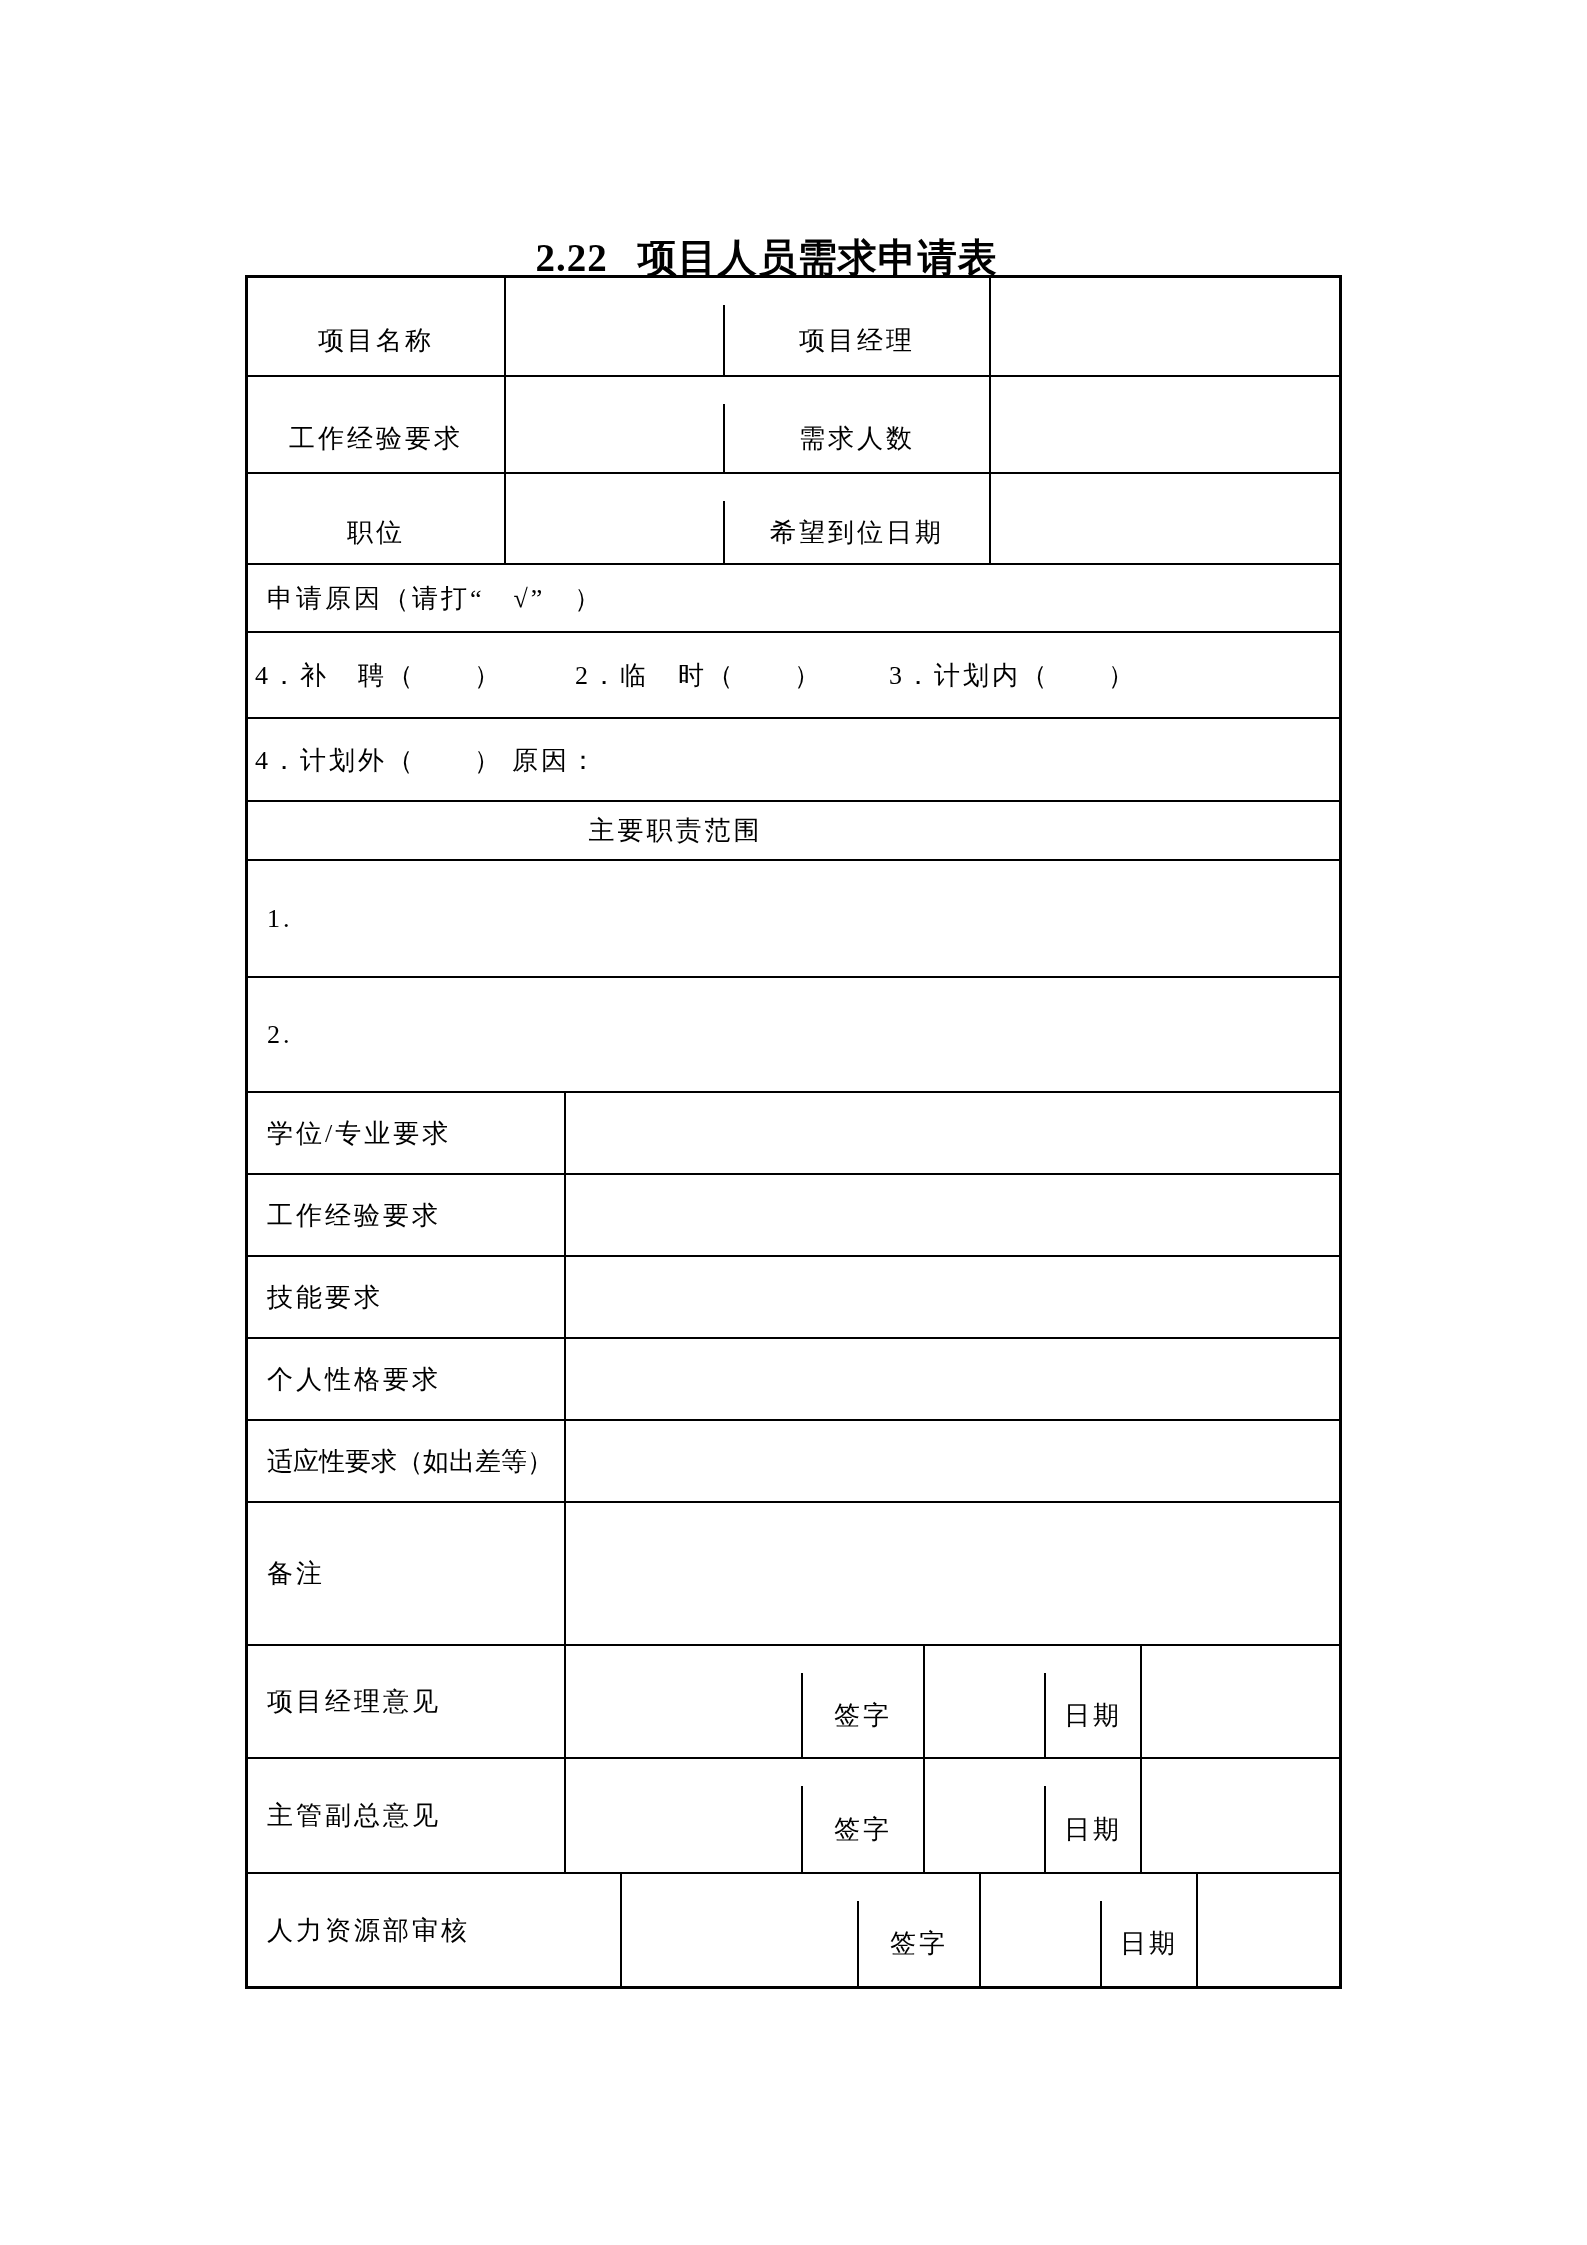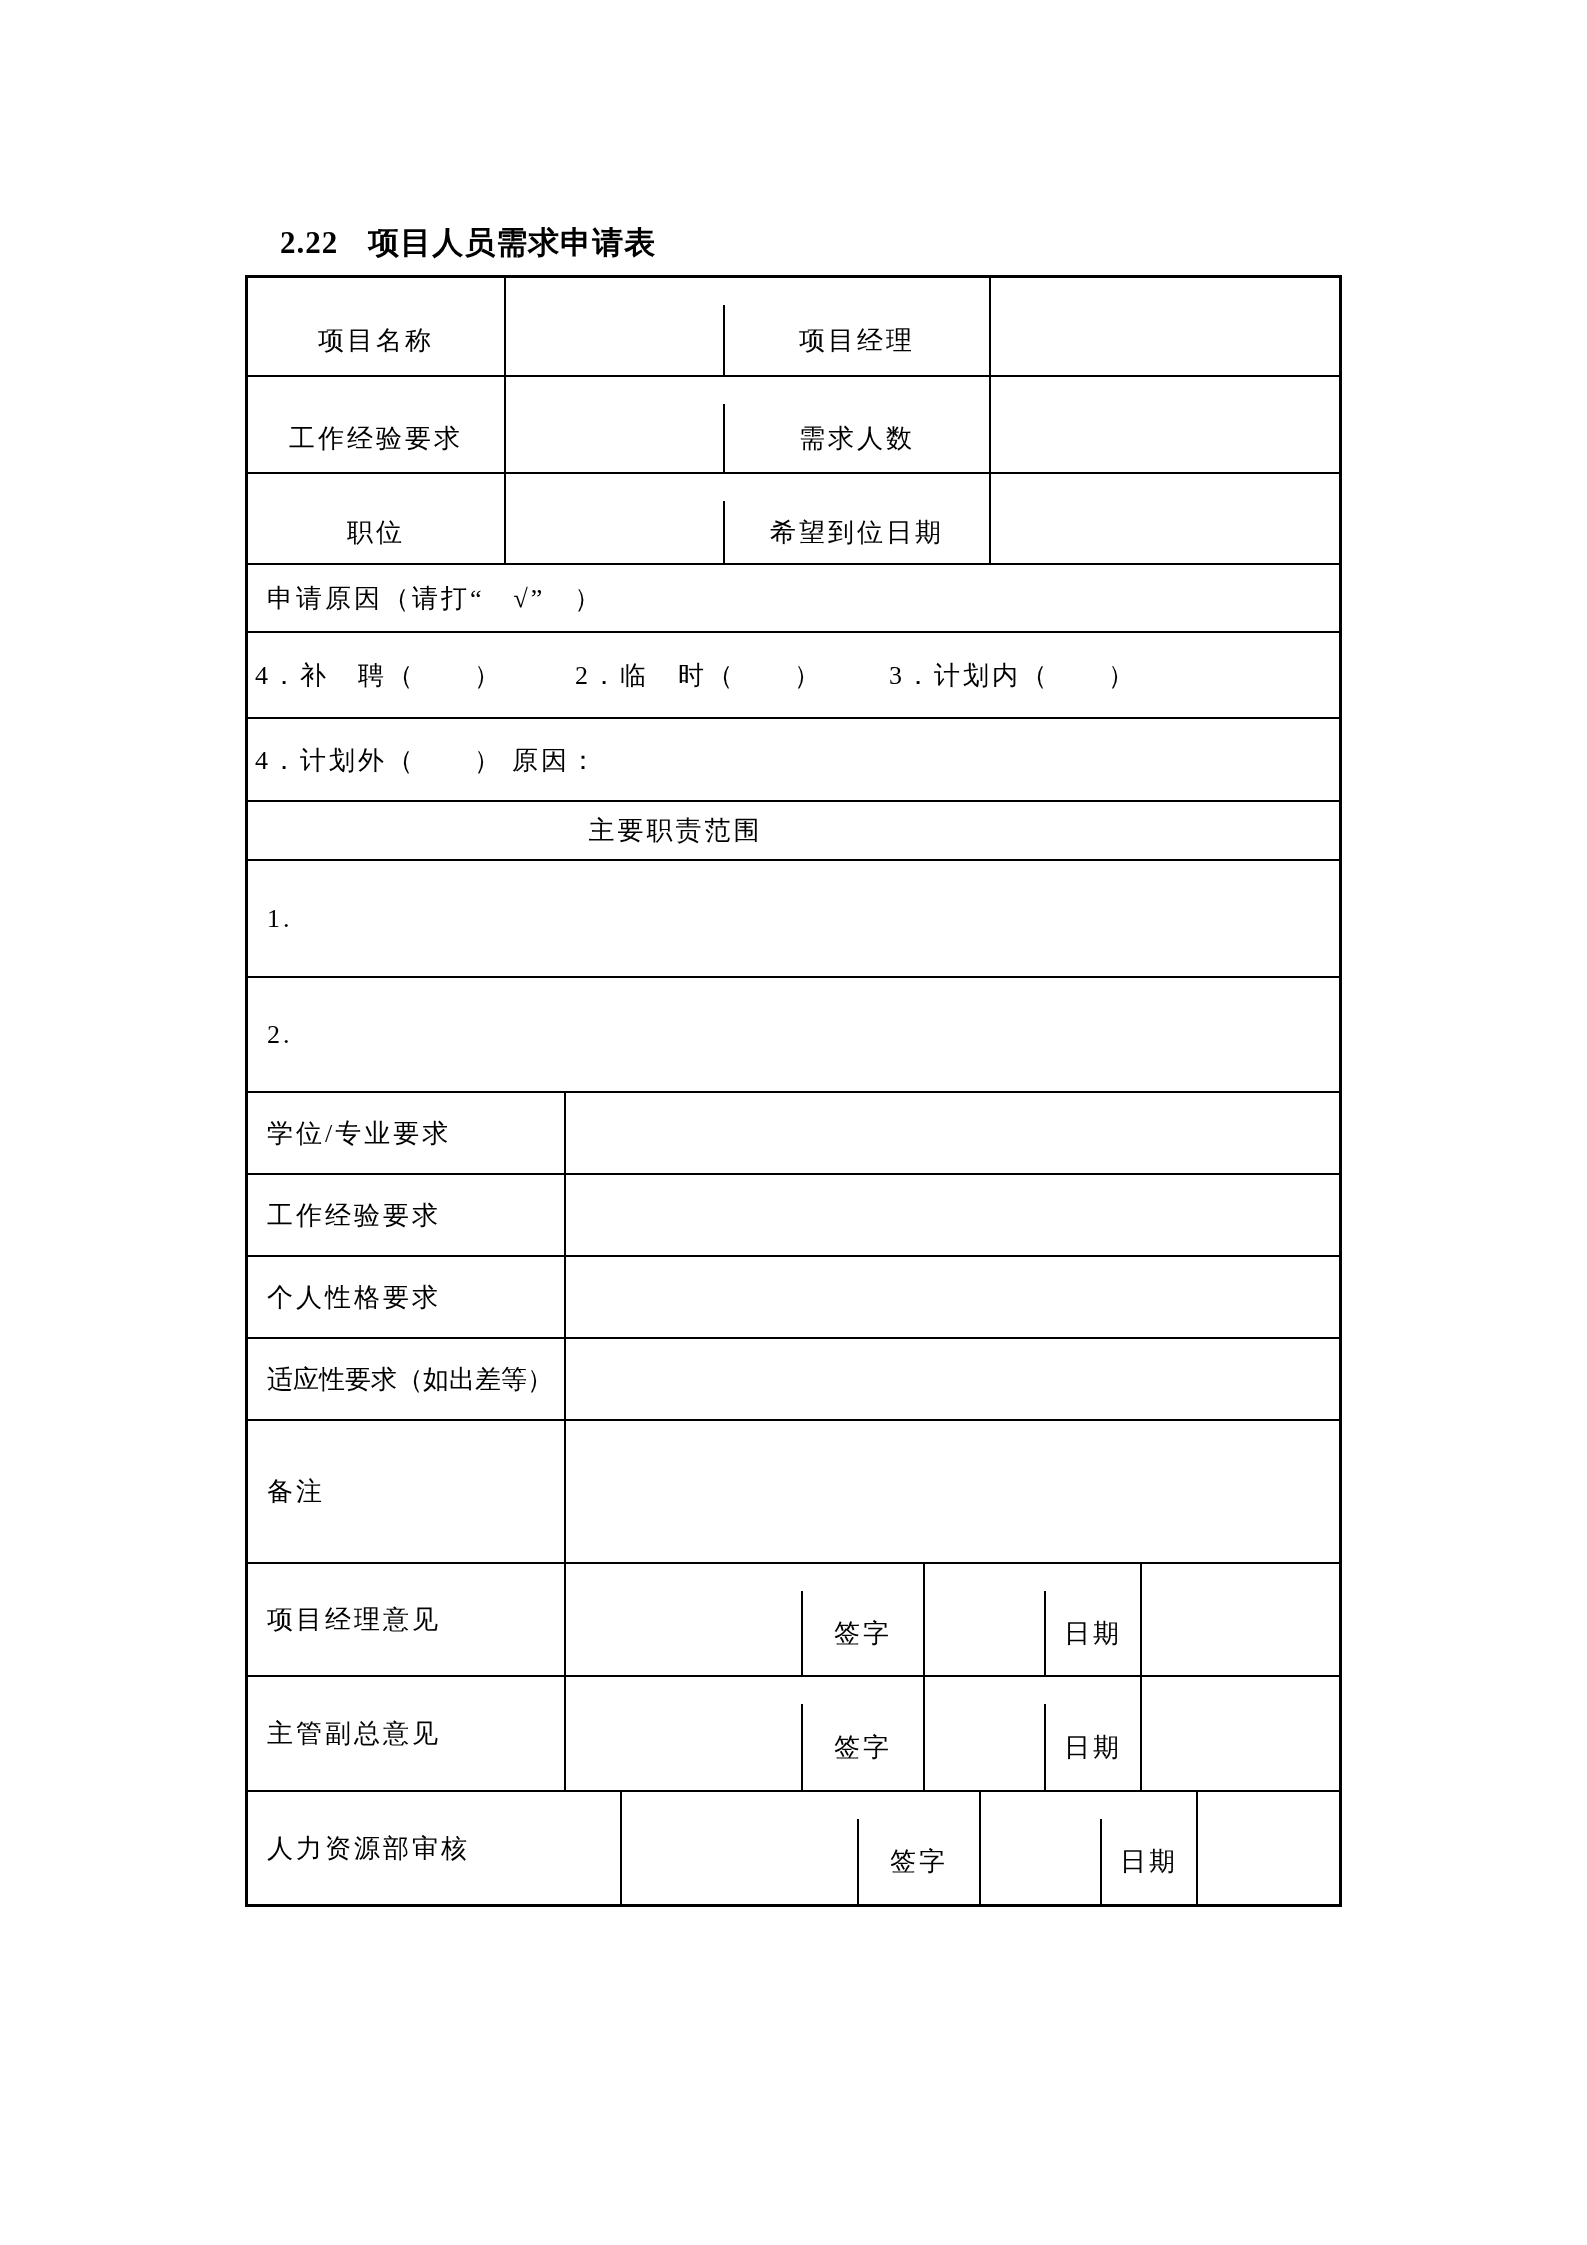--- a/index.html
+++ b/index.html
@@ -13,22 +13,22 @@
     height: 2245px;
     background: #ffffff;
     color: #000000;
     font-family: "Liberation Serif", "DejaVu Serif", serif;
   }
   .doc-title {
     position: absolute;
     top: 186px;
     left: 245px;
     width: 1000px;
-    text-align: left;
-    font-size: 31px;
+    text-align: center;
+    font-size: 39px;
     font-weight: bold;
     letter-spacing: 1px;
     white-space: pre;
   }
   .title-num { margin-right: 30px; }
   .form-table {
     position: absolute;
     left: 245px;
     top: 275px;
     width: 1097px;
@@ -134,20 +134,24 @@
     <div class="row" style="height:82px">
       <div class="t left" style="width:308px">学位/专业要求</div>
       <div class="t bl grow"></div>
     </div>
 
     <div class="row" style="height:82px">
       <div class="t left" style="width:308px">工作经验要求</div>
       <div class="t bl grow"></div>
     </div>
 
+    <div class="row" style="height:82px">
+      <div class="t left" style="width:308px">技能要求</div>
+      <div class="t bl grow"></div>
+    </div>
 
     <div class="row" style="height:82px">
       <div class="t left" style="width:308px">个人性格要求</div>
       <div class="t bl grow"></div>
     </div>
 
     <div class="row" style="height:82px">
       <div class="t left tight" style="width:308px">适应性要求（如出差等）</div>
       <div class="t bl grow"></div>
     </div>

